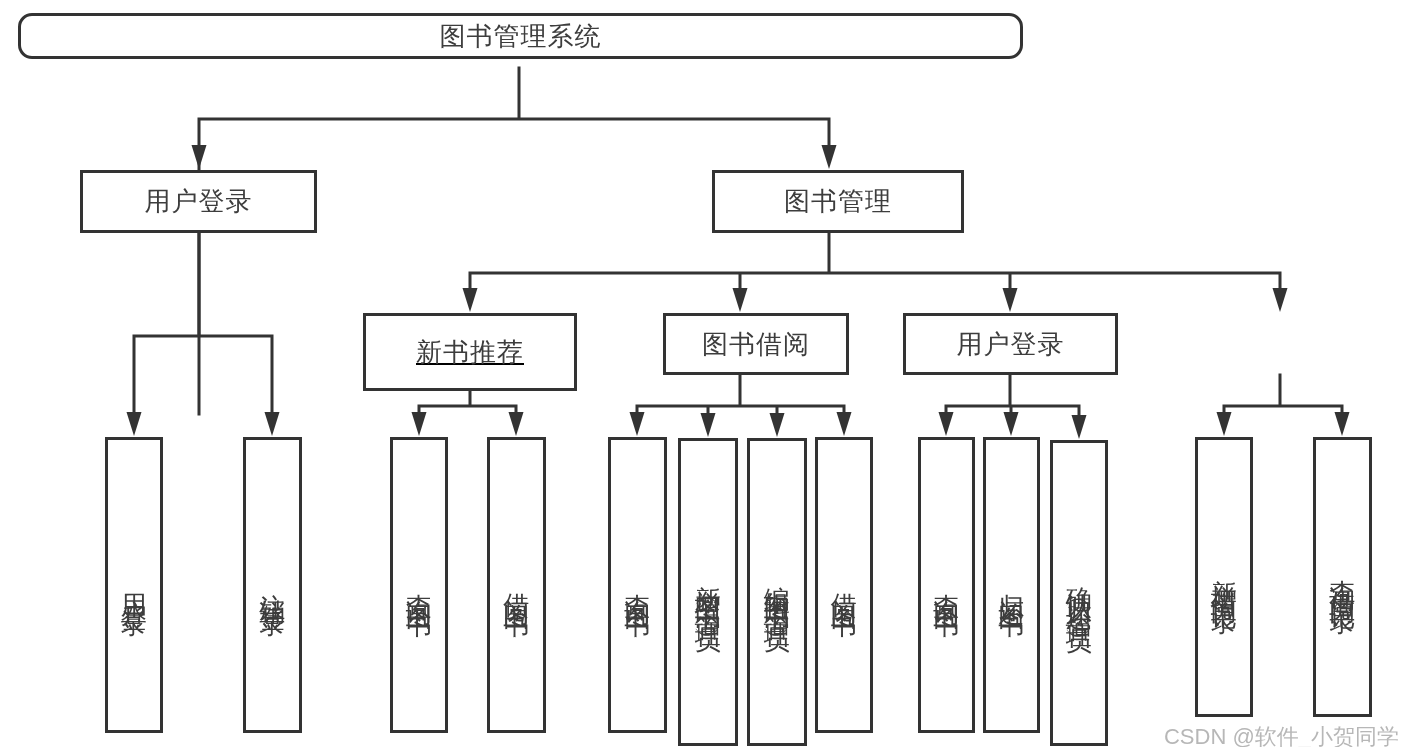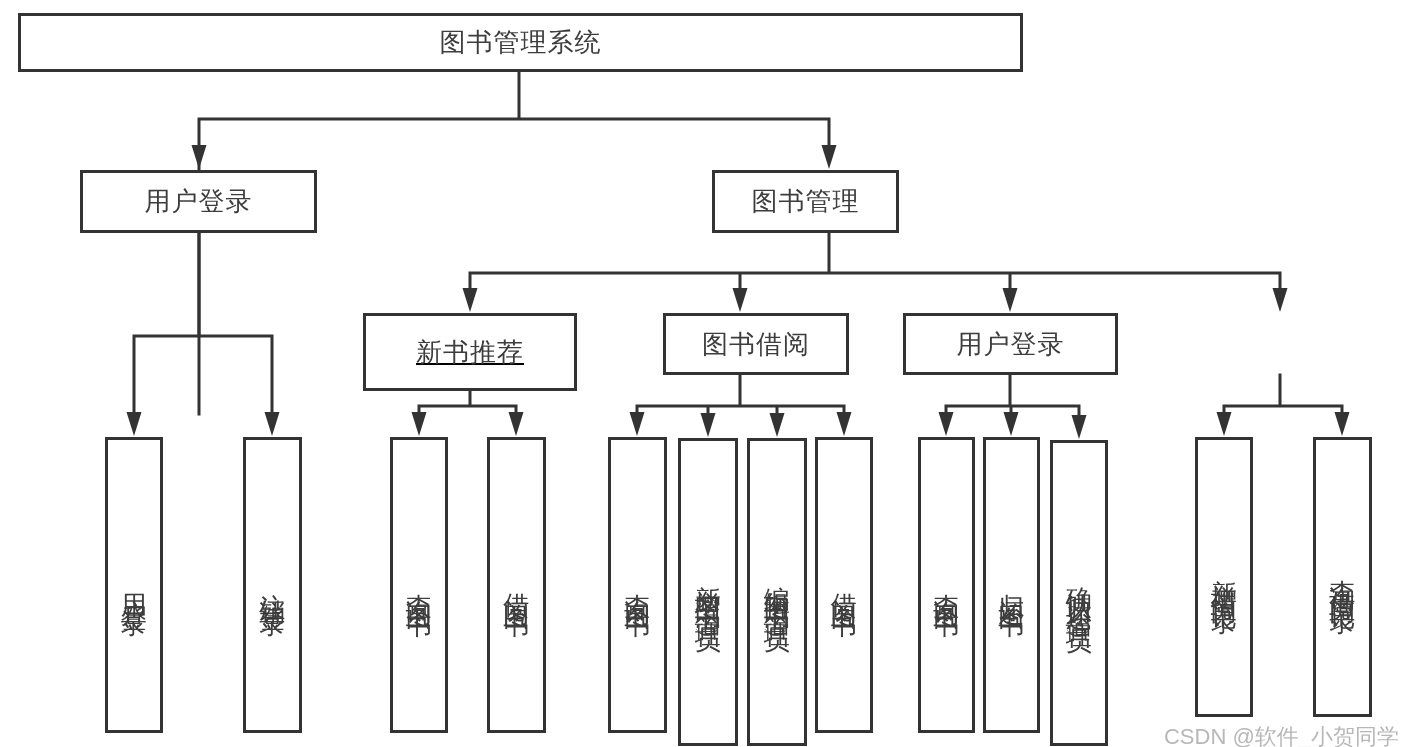--- a/index.html
+++ b/index.html
@@ -43,24 +43,24 @@
   }
   .vlabel {
     writing-mode: vertical-lr;
     text-orientation: mixed;
     font-size: 26px;
     line-height: 1.1;
     letter-spacing: 6px;
     color: var(--text, #3d3d3d);
   }
   
-  .root  { left: 18px;  top: 13px;  width: 1005px; height: 59px; }
+  .root  { left: 18px;  top: 13px;  width: 1005px; height: 46px; border-radius: 14px; }
   
   .l2-a  { left: 80px;  top: 170px; width: 237px; height: 63px; }
-  .l2-b  { left: 712px; top: 170px; width: 187px; height: 63px; }
+  .l2-b  { left: 712px; top: 170px; width: 252px; height: 63px; }
   
   .l3-a  { left: 363px;  top: 313px; width: 214px; height: 78px; text-decoration: underline; }
   .l3-b  { left: 663px;  top: 313px; width: 186px; height: 62px; }
   .l3-c  { left: 903px;  top: 313px; width: 215px; height: 62px; }
   .l3-d  { left: 1173px; top: 313px; width: 214px; height: 62px; }
   
   .lf-1  { left: 105px;  top: 437px; width: 58px; height: 296px; }
   .lf-2  { left: 243px;  top: 437px; width: 59px; height: 296px; }
   .lf-3  { left: 390px;  top: 437px; width: 58px; height: 296px; }
   .lf-4  { left: 487px;  top: 437px; width: 59px; height: 296px; }

